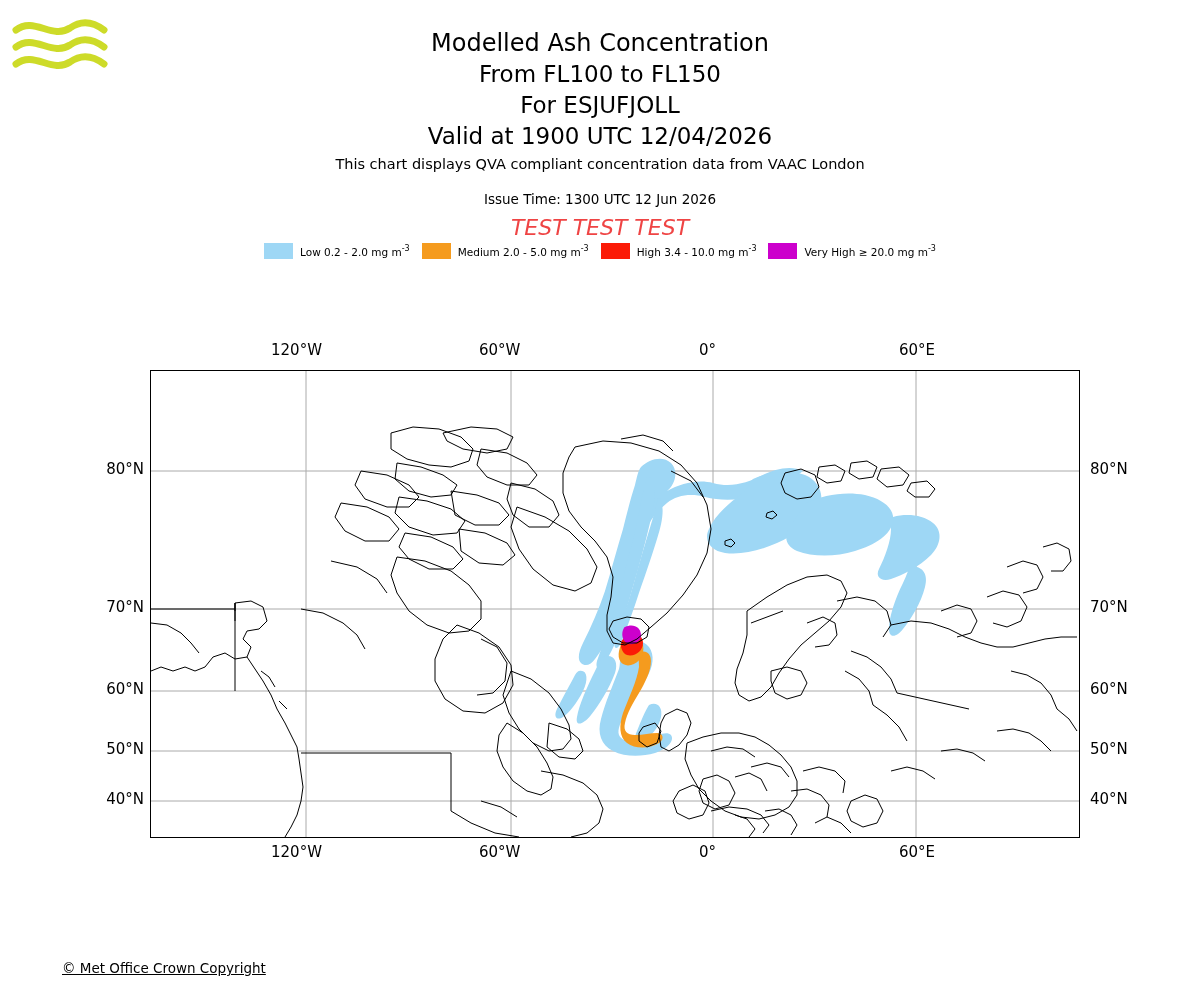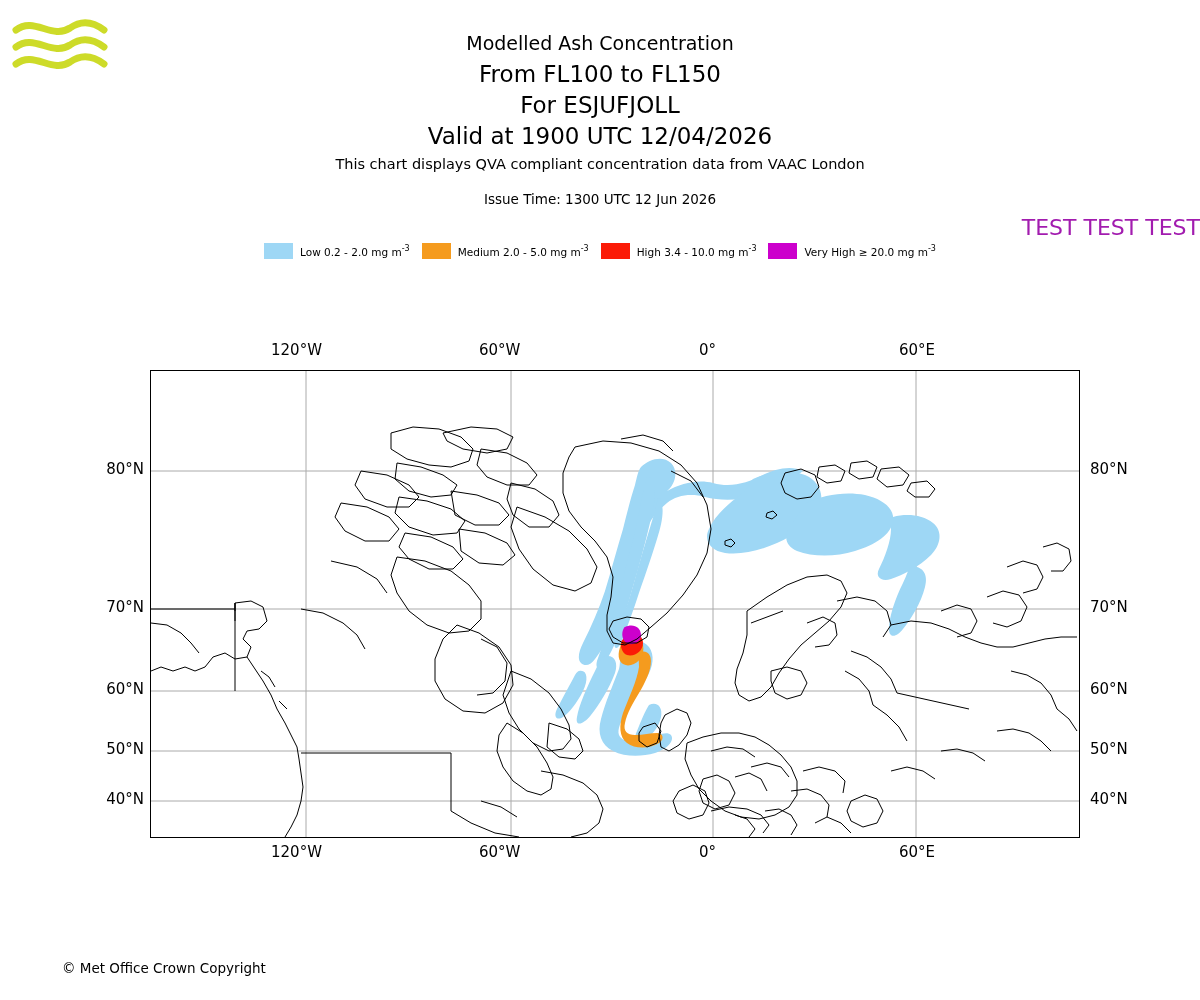--- a/index.html
+++ b/index.html
@@ -42,21 +42,21 @@
     top: 28px;
     width: 1200px;
     text-align: center;
   }
   #title-block .t-line {
     font-size: 23px;
     line-height: 31px;
     font-weight: normal;
   }
   #title-block .t-line.first {
-    font-size: 19px;
+    font-size: 24px;
   }
   #subtitle {
     position: absolute;
     left: 0;
     top: 156px;
     width: 1200px;
     text-align: center;
     font-size: 14.5px;
   }
   #issue {
@@ -65,23 +65,24 @@
     top: 191px;
     width: 1200px;
     text-align: center;
     font-size: 13.5px;
   }
   #testbanner {
     position: absolute;
     left: 0;
     top: 215px;
     width: 1200px;
-    text-align: right;
+    text-align: center;
     font-size: 22px;
-    color: #a21caf;
+    color: #ef4444;
+    font-style: italic;
   }
 
   
   #legend {
     position: absolute;
     left: 0;
     top: 243px;
     width: 1200px;
     display: flex;
     justify-content: center;
@@ -131,20 +132,21 @@
   .tick.top { top: 341px; }
   .tick.bottom { top: 843px; }
   .tick.left { left: 96px; text-align: right; width: 48px; }
   .tick.right { left: 1090px; text-align: left; width: 60px; }
 
   #copyright {
     position: absolute;
     left: 62px;
     top: 960px;
     font-size: 13.5px;
+    text-decoration: underline;
   }
 </style>
 </head>
 <body>
 
 <div id="logo">
   <svg width="110" height="60" viewBox="0 0 110 60">
     <g fill="none" stroke="#cddb29" stroke-width="7" stroke-linecap="round">
       <path d="M4 12 C 22 -2, 40 22, 58 10 C 72 0, 84 6, 92 12"></path>
       <path d="M4 29 C 22 15, 40 39, 58 27 C 72 17, 84 23, 92 29"></path>

